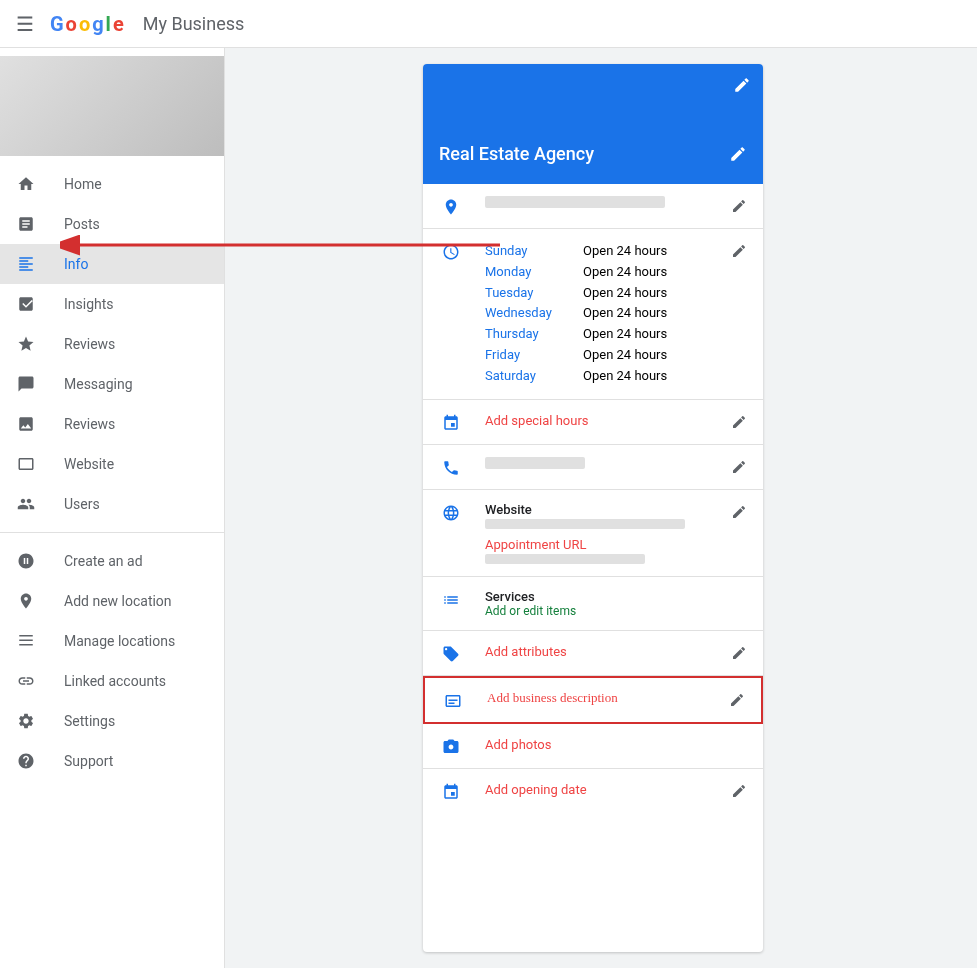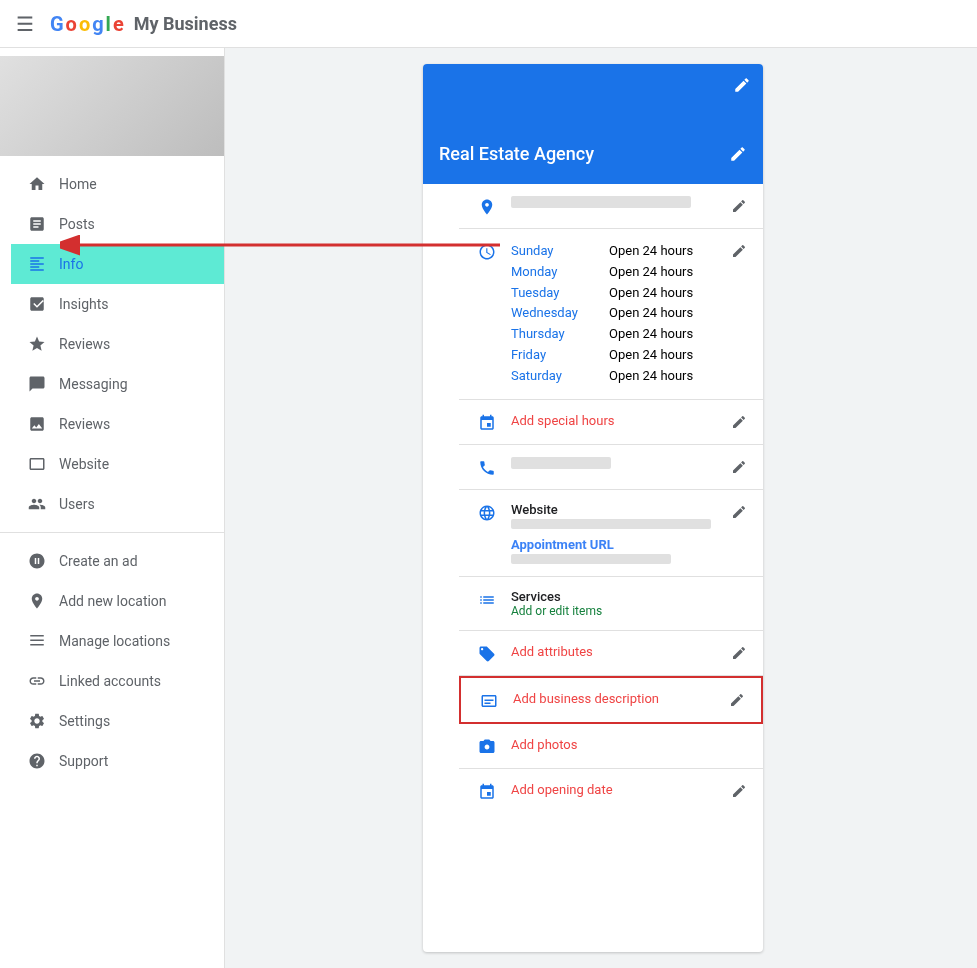--- a/index.html
+++ b/index.html
@@ -18,21 +18,21 @@
       z-index: 100;
     }
     .topbar-menu-icon { font-size: 20px; color: #5f6368; margin-right: 16px; cursor: pointer; }
     .google-logo { display: flex; align-items: center; gap: 2px; margin-right: 6px; }
     .logo-g { color: #4285F4; font-weight: 700; font-size: 20px; }
     .logo-o1 { color: #EA4335; font-weight: 700; font-size: 20px; }
     .logo-o2 { color: #FBBC05; font-weight: 700; font-size: 20px; }
     .logo-g2 { color: #4285F4; font-weight: 700; font-size: 20px; }
     .logo-l { color: #34A853; font-weight: 700; font-size: 20px; }
     .logo-e { color: #EA4335; font-weight: 700; font-size: 20px; }
-    .topbar-title { font-size: 18px; color: #5f6368; font-weight: 700; margin-left: 4px; }
+    .topbar-title { font-size: 18px; color: #5f6368; font-weight: 400; margin-left: 13px; }
 
     
     .layout {
       display: flex;
       margin-top: 48px;
       min-height: calc(100vh - 48px);
     }
 
     
     .sidebar {
@@ -63,25 +63,24 @@
     }
 
     .nav-item {
       display: flex;
       align-items: center;
       height: 40px;
       padding: 0 16px;
       cursor: pointer;
       color: #5f6368;
       font-size: 14px;
-      gap: 12px;
+      gap: 28px;
       text-decoration: none;
-      margin-left: 11px;
-    }
-    .nav-item.active { background: #5eead4; color: #1a73e8; }
+    }
+    .nav-item.active { background: #e5e5e5; color: #1a73e8; }
     .nav-item.active .nav-icon { color: #1a73e8; }
     .nav-icon { width: 20px; height: 20px; display: flex; align-items: center; justify-content: center; flex-shrink: 0; color: #5f6368; }
     .nav-label { font-size: 14px; }
 
     .nav-divider { height: 1px; background: #e0e0e0; margin: 8px 0; }
 
     
     .main {
       margin-left: 225px;
       flex: 1;
@@ -125,41 +124,40 @@
       align-items: center;
       justify-content: space-between;
     }
     .info-header-title-edit { color: #fff; font-size: 16px; cursor: pointer; }
 
     .info-section {
       border-bottom: 1px solid #e0e0e0;
       padding: 12px 16px;
       display: flex;
       align-items: flex-start;
-      gap: 12px;
-      margin-left: 36px;
+      gap: 22px;
     }
     .info-section:last-child { border-bottom: none; }
     .info-icon { width: 24px; flex-shrink: 0; display: flex; align-items: flex-start; justify-content: center; padding-top: 2px; color: #1a73e8; font-size: 16px; }
     .info-content { flex: 1; }
     .info-edit { color: #5f6368; font-size: 16px; cursor: pointer; flex-shrink: 0; display: flex; align-items: flex-start; padding-top: 2px; }
 
     .address-bar { height: 12px; background: #e0e0e0; border-radius: 2px; width: 180px; margin-bottom: 4px; }
 
     .hours-row { display: flex; gap: 8px; font-size: 13px; color: #202124; line-height: 1.6; }
     .hours-day { width: 90px; color: #1a73e8; }
     .hours-val { color: #000000; }
 
     .add-link { color: #ef4444; font-size: 13px; }
 
     .phone-bar { height: 12px; background: #e0e0e0; border-radius: 2px; width: 100px; }
 
     .website-label { font-size: 13px; font-weight: 500; color: #202124; margin-bottom: 2px; }
     .website-bar { height: 10px; background: #e0e0e0; border-radius: 2px; width: 200px; margin-bottom: 8px; }
-    .appt-label { font-size: 13px; font-weight: 700; color: #3b82f6; margin-bottom: 2px; }
+    .appt-label { font-size: 13px; font-weight: 400; color: #ef4444; margin-bottom: 2px; }
     .appt-bar { height: 10px; background: #e0e0e0; border-radius: 2px; width: 160px; }
 
     .services-title { font-size: 13px; font-weight: 500; color: #202124; }
     .services-sub { font-size: 12px; color: #15803d; }
 
     .highlighted-section {
       border: 2px solid #d32f2f !important;
     }
 
     
@@ -490,21 +488,21 @@
         <div class="info-content">
           <span class="add-link">Add attributes</span>
         </div>
         <span class="info-edit">
           <svg width="16" height="16" viewBox="0 0 24 24" fill="#5f6368">
               <path d="M3 17.25V21h3.75L17.81 9.94l-3.75-3.75L3 17.25zM20.71 7.04c.39-.39.39-1.02 0-1.41l-2.34-2.34c-.39-.39-1.02-.39-1.41 0l-1.83 1.83 3.75 3.75 1.83-1.83z"></path>
             </svg>
         </span>
       </div>
 
-      <div class="info-section highlighted-section" style="border: 2px solid #d32f2f;">
+      <div class="info-section highlighted-section" style="border: 2px solid #d32f2f; font-family: Liberation Serif, serif;">
         <span class="info-icon">
           <svg width="18" height="18" viewBox="0 0 24 24" fill="#1a73e8">
               <path d="M20 4H4c-1.1 0-2 .9-2 2v12c0 1.1.9 2 2 2h16c1.1 0 2-.9 2-2V6c0-1.1-.9-2-2-2zm0 14H4V6h16v12zM6 10h12v2H6zm0 4h8v2H6z"></path>
             </svg>
         </span>
         <div class="info-content">
           <span class="add-link">Add business description</span>
         </div>
         <span class="info-edit">
           <svg width="16" height="16" viewBox="0 0 24 24" fill="#5f6368">

